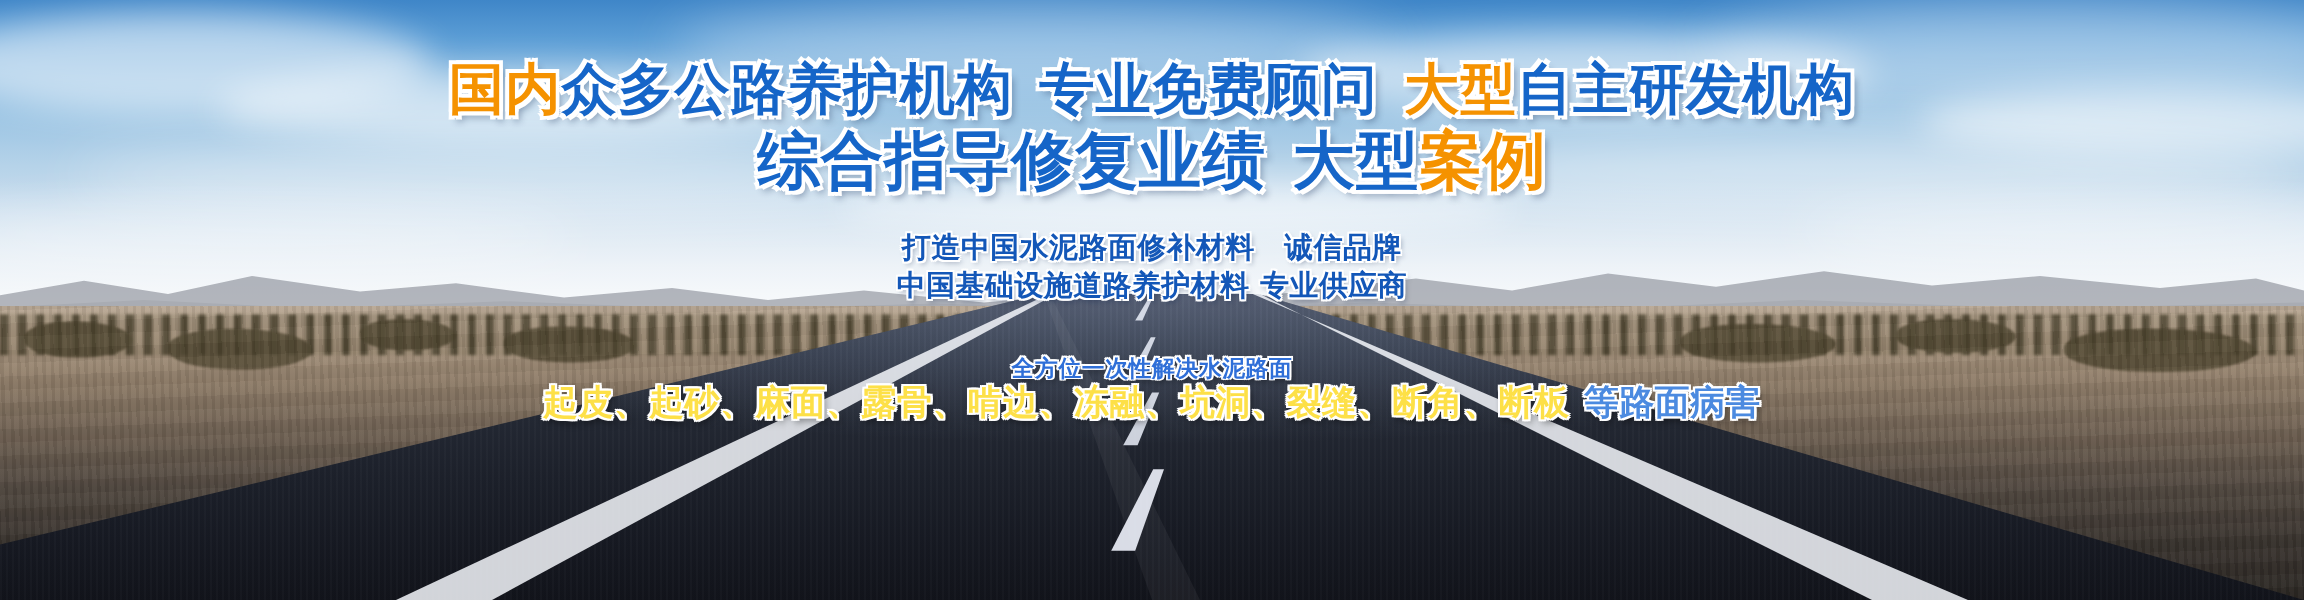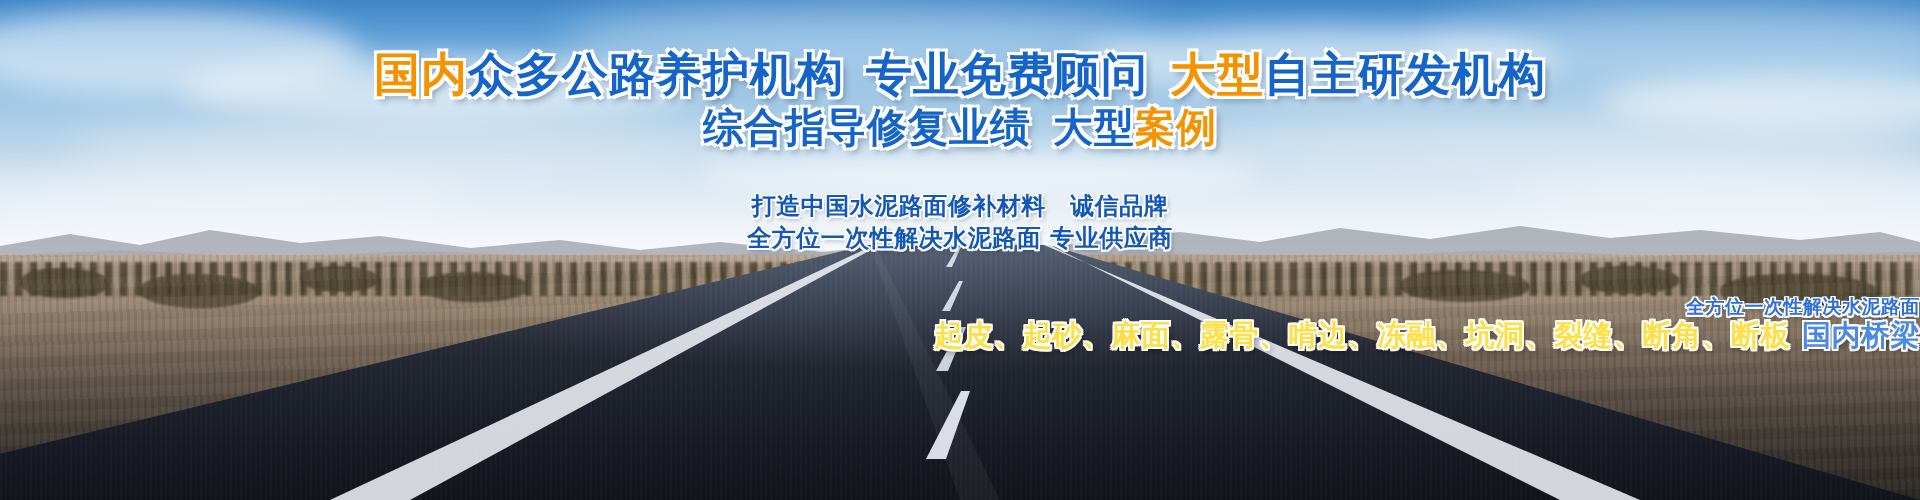--- a/index.html
+++ b/index.html
@@ -101,21 +101,21 @@
   
   .textlayer{ position:absolute; left:0; top:0; width:1920px; height:500px; }
 
   .headline{
     position:absolute; width:1920px; text-align:center;
     font-weight:bold; white-space:nowrap;
     font-family:Liberation Mono, monospace;
     letter-spacing:1px;
   }
   .h1{ top:44px; font-size:46px; }
-  .h2{ top:100px; font-size:40px; }
+  .h2{ top:100px; font-size:52px; }
 
   .blue{
     color:#1565c8;
     text-shadow:
       -2px -2px 0 #fff,  0 -2px 0 #fff,  2px -2px 0 #fff,
       -2px  0   0 #fff,  2px  0   0 #fff,
       -2px  2px 0 #fff,  0  2px 0 #fff,  2px  2px 0 #fff,
       -3px -3px 0 #fff,  3px -3px 0 #fff, -3px 3px 0 #fff, 3px 3px 0 #fff,
       4px 5px 6px rgba(20,40,80,.42);
   }
@@ -141,21 +141,21 @@
       -1.5px -1.5px 0 #fff, 0 -1.5px 0 #fff, 1.5px -1.5px 0 #fff,
       -1.5px 0 0 #fff, 1.5px 0 0 #fff,
       -1.5px 1.5px 0 #fff, 0 1.5px 0 #fff, 1.5px 1.5px 0 #fff,
       2px 3px 4px rgba(10,30,70,.35);
   }
   .mid1{ top:190px; }
   .mid2{ top:222px; }
 
   
   .bot{
-    position:absolute; width:1920px; text-align:right;
+    position:absolute; width:1920px; text-align:center;
     font-weight:bold; white-space:nowrap;
   }
   .bot-a{
     top:294px; font-size:19px; letter-spacing:.5px;
     color:#2f6fd8;
     text-shadow:
       -1.5px -1.5px 0 #fff, 0 -1.5px 0 #fff, 1.5px -1.5px 0 #fff,
       -1.5px 0 0 #fff, 1.5px 0 0 #fff,
       -1.5px 1.5px 0 #fff, 0 1.5px 0 #fff, 1.5px 1.5px 0 #fff,
       2px 3px 5px rgba(0,0,0,.5);
@@ -250,23 +250,23 @@
 
     <div class="headline h1">
       <span class="orange">国内</span><span class="blue">众多公路养护机构</span><span class="gap"></span><span class="blue">专业</span><span class="blue">免费顾问</span><span class="gap"></span><span class="orange">大型</span><span class="blue">自主研发机构</span>
     </div>
 
     <div class="headline h2">
       <span class="blue">综合指导修复业绩</span><span class="gap"></span><span class="blue">大型</span><span class="orange">案例</span>
     </div>
 
     <div class="mid mid1">打造中国水泥路面修补材料　诚信品牌</div>
-    <div class="mid mid2">全方位一次性解决水泥路面 专业供应商</div>
+    <div class="mid mid2">中国基础设施道路养护材料 专业供应商</div>
 
     <div class="bot bot-a">全方位一次性解决水泥路面</div>
 
     <div class="bot bot-b">
-      <span class="o">起皮、起砂、麻面、露骨、啃边、冻融、坑洞、裂缝、断角、断板</span><span class="gap-sm"></span><span class="b">国内桥梁</span>
+      <span class="o">起皮、起砂、麻面、露骨、啃边、冻融、坑洞、裂缝、断角、断板</span><span class="gap-sm"></span><span class="b">等路面病害</span>
     </div>
 
 
   </div>
 </div>
 
 </body></html>

